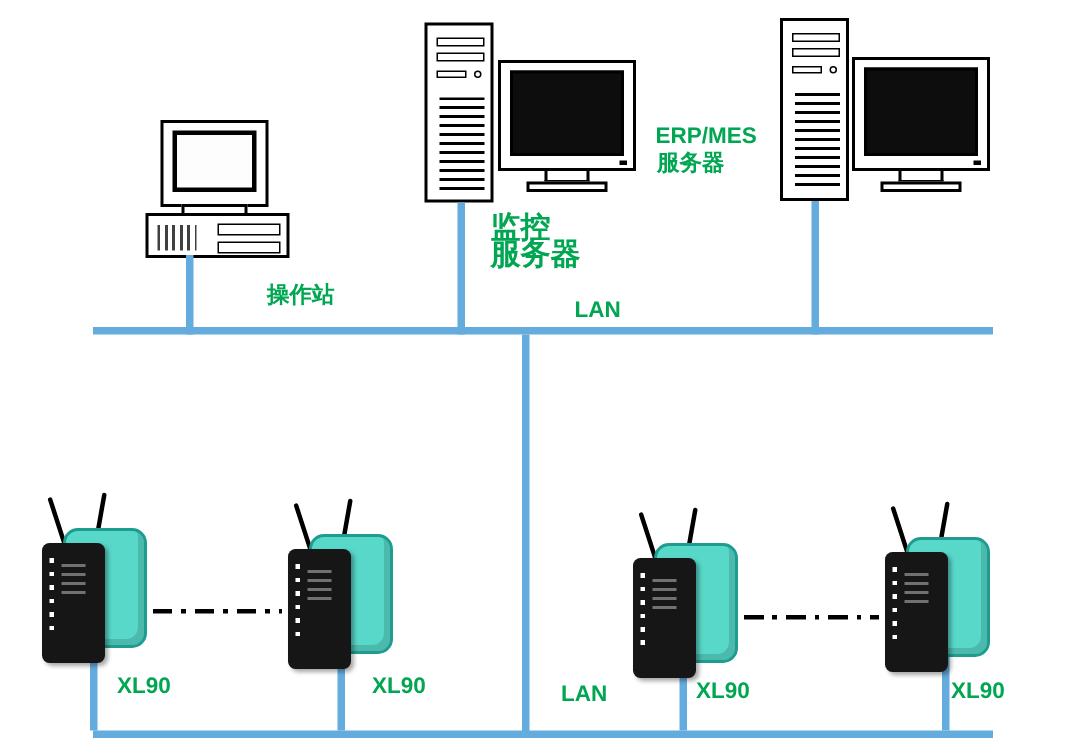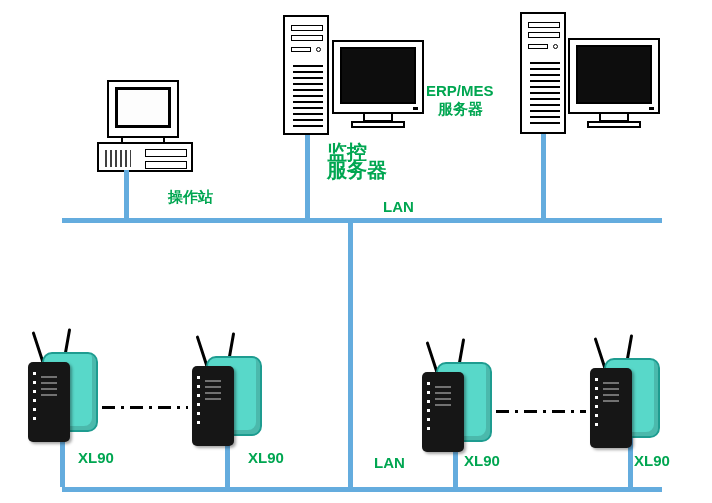--- a/index.html
+++ b/index.html
@@ -62,21 +62,21 @@
     <div class="crt" style="left:107px;top:80px;width:72px;height:58px">
       <div class="screen light"></div>
     </div>
     <div class="mbase" style="left:121px;top:136px;width:44px;height:8px"></div>
     <div class="case" style="left:97px;top:142px;width:96px;height:30px">
       <div class="speaker" style="left:6px;top:6px;width:26px;height:17px"></div>
       <div class="slot" style="left:46px;top:5px;width:42px;height:8px"></div>
       <div class="slot" style="left:46px;top:17px;width:42px;height:8px"></div>
     </div>
   </div>
-  <div class="glabel" style="left:168px;top:188px">操作站</div>
+  <div class="glabel" style="left:178px;top:188px">操作站</div>
 
   <div>
     <div class="tower" style="left:283px;top:15px;width:46px;height:120px">
       <div class="bay" style="left:6px;top:8px;width:32px;height:6px"></div>
       <div class="bay" style="left:6px;top:18px;width:32px;height:6px"></div>
       <div class="bay" style="left:6px;top:30px;width:20px;height:5px"></div>
       <div class="tbtn" style="left:31px;top:30px"></div>
       <div class="vents" style="left:8px;top:48px;width:30px;height:62px"></div>
     </div>
     <div class="crt" style="left:332px;top:40px;width:92px;height:74px">
@@ -97,21 +97,21 @@
       <div class="tbtn" style="left:31px;top:30px"></div>
       <div class="vents" style="left:8px;top:48px;width:30px;height:64px"></div>
     </div>
     <div class="crt" style="left:568px;top:38px;width:92px;height:76px">
       <div class="screen"></div>
       <div class="pwr"></div>
     </div>
     <div class="stand" style="left:599px;top:114px;width:30px;height:8px"></div>
     <div class="mbase" style="left:587px;top:121px;width:54px;height:7px"></div>
   </div>
-  <div class="glabel" style="left:426px;top:82px">ERP/MES</div>
+  <div class="glabel" style="left:437px;top:82px">ERP/MES</div>
   <div class="glabel" style="left:438px;top:100px">服务器</div>
 
   <div class="lan-v" style="left:124px;top:170px;height:53px"></div>
   <div class="lan-v" style="left:305px;top:135px;height:88px"></div>
   <div class="lan-v" style="left:541px;top:134px;height:89px"></div>
   <div class="lan-h" style="left:62px;top:218px;width:600px"></div>
   <div class="glabel" style="left:383px;top:198px">LAN</div>
   <div class="lan-v" style="left:348px;top:223px;height:266px"></div>
   <div class="lan-h" style="left:62px;top:487px;width:600px"></div>
   <div class="glabel" style="left:374px;top:454px">LAN</div>

